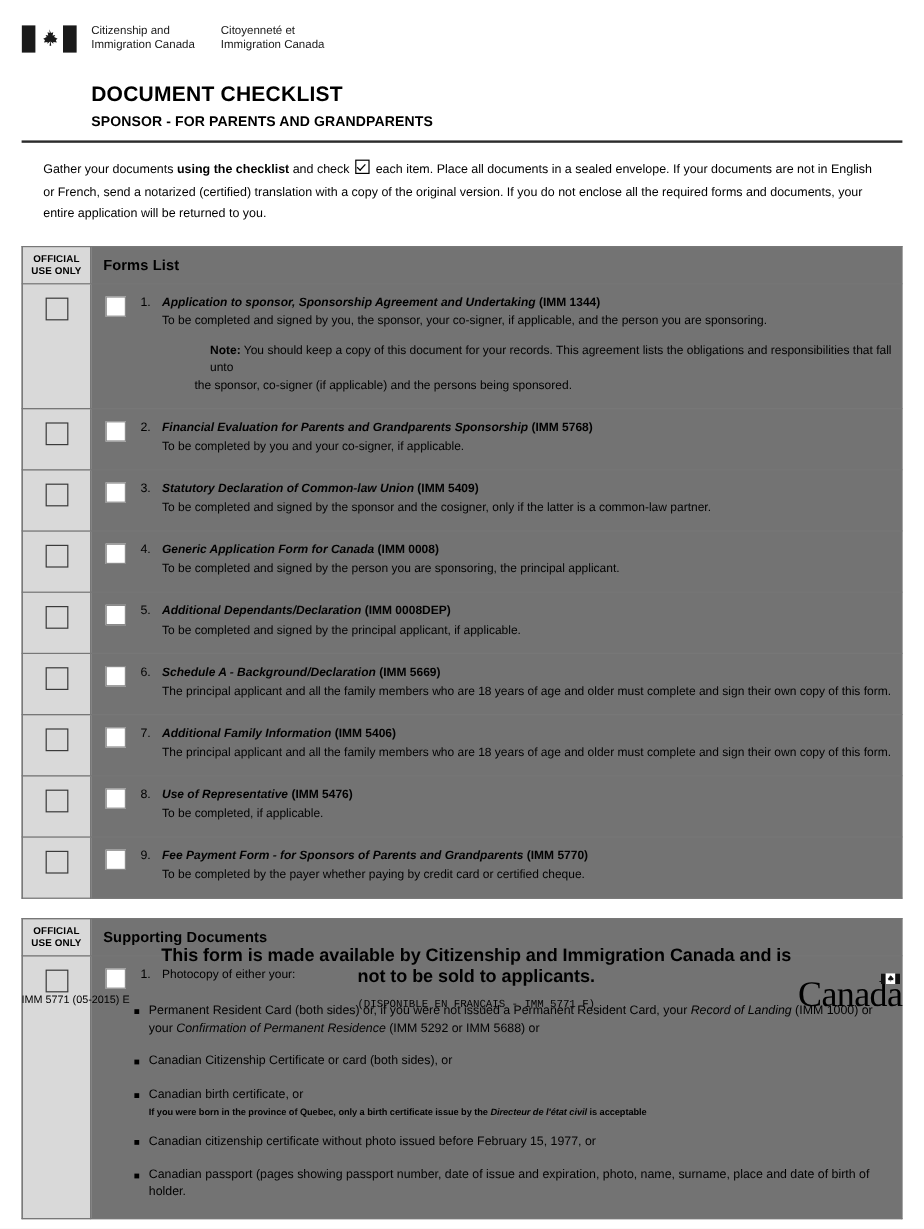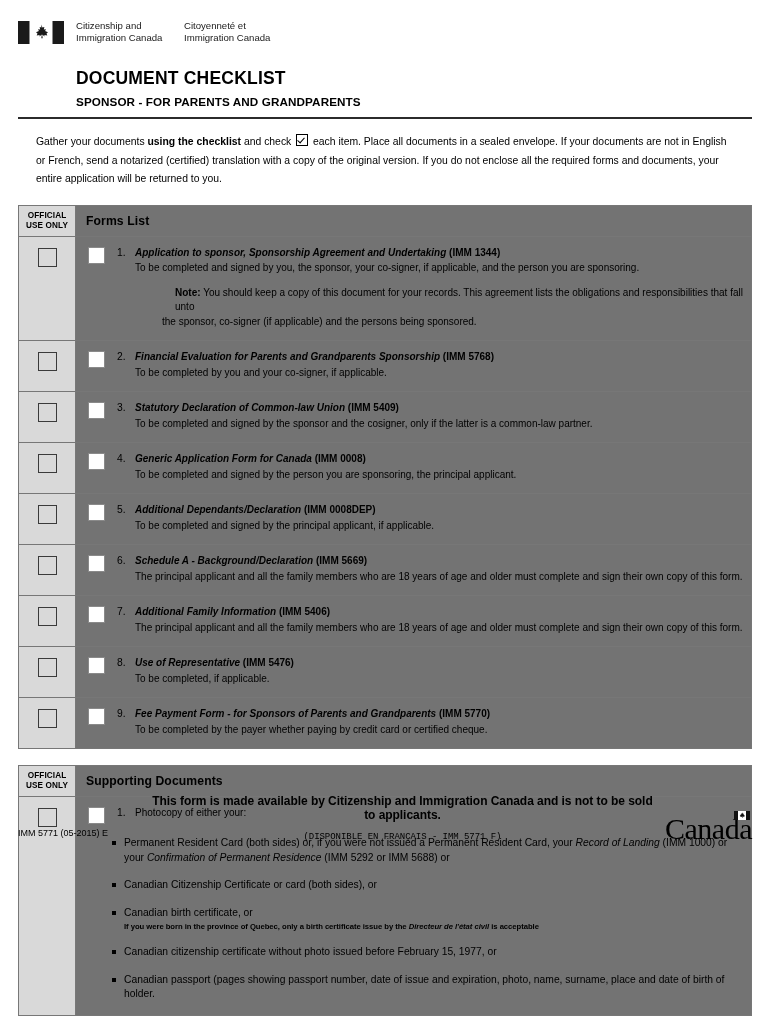--- a/index.html
+++ b/index.html
@@ -229,21 +229,21 @@
     font-size: 9px;
     width: 150px;
     padding-bottom: 10px;
   }
   .footer-center {
     flex: 1 1 auto;
     text-align: center;
     padding-bottom: 6px;
   }
   .footer-line1 {
-    font-size: 12px;
+    font-size: 15px;
     font-weight: bold;
     letter-spacing: -.05px;
   }
   .footer-line2 {
     font-size: 9px;
     margin-top: 10px;
     letter-spacing: -.05px;
     font-family: Liberation Mono, monospace;
   }
   .wordmark {

